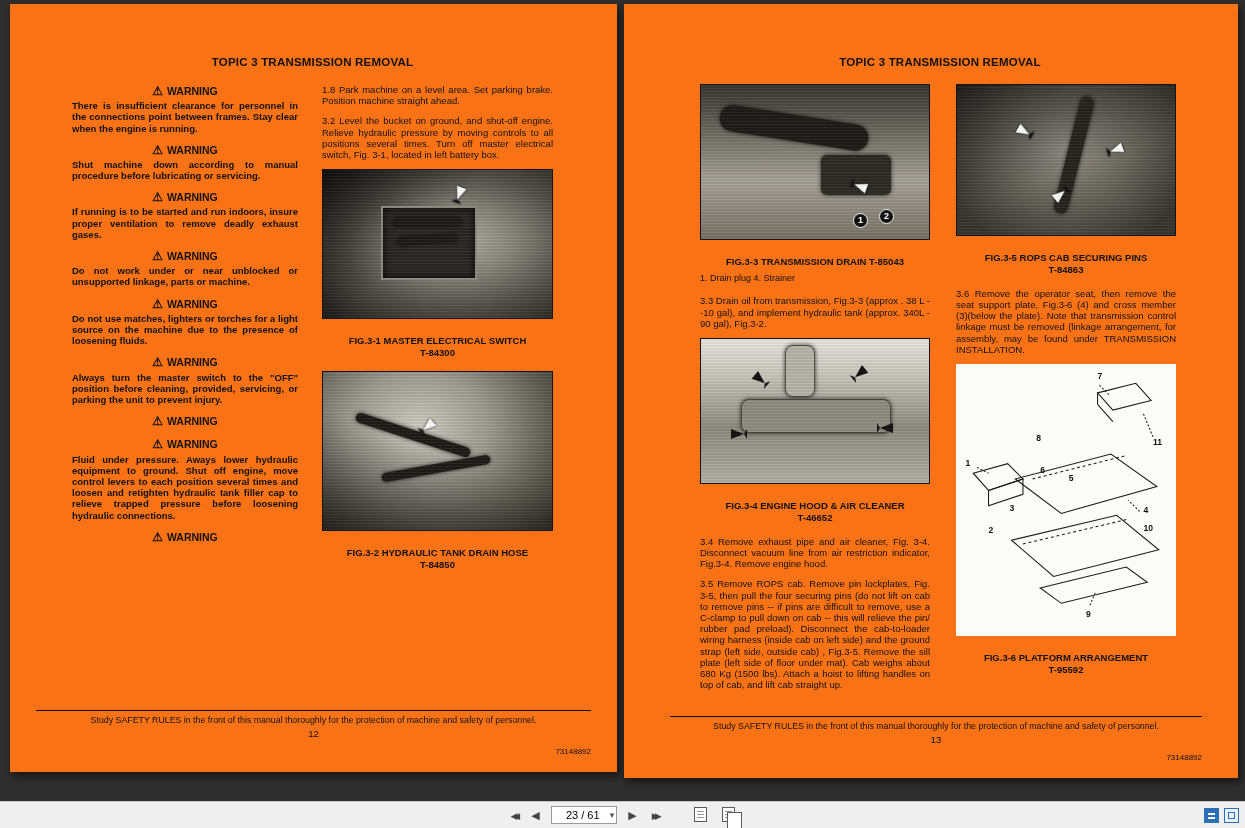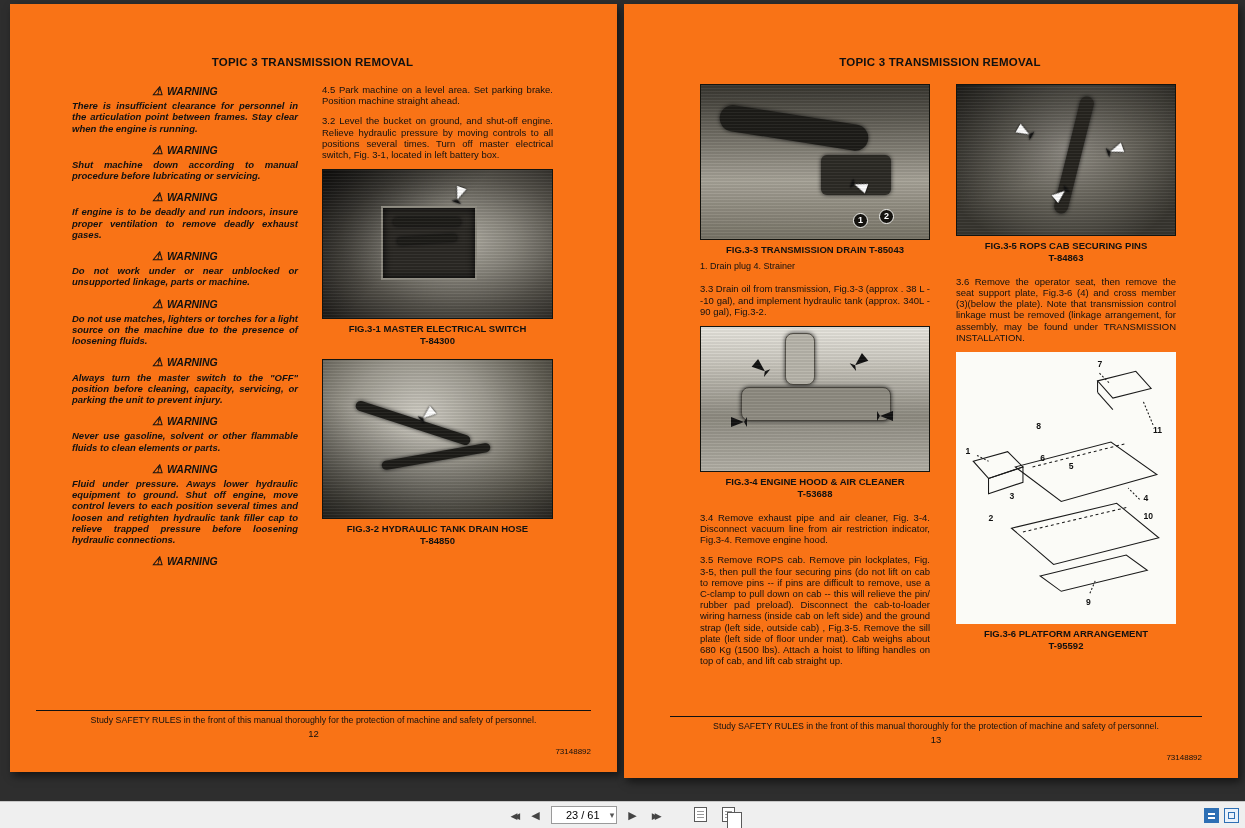--- a/index.html
+++ b/index.html
@@ -18,21 +18,21 @@
   }
   .page-left  { left:10px;  top:4px; width:607px; height:768px; padding:52px 64px 0 62px; }
   .page-right { left:624px; top:4px; width:614px; height:774px; padding:52px 58px 0 76px; }
 
   .doc-title { text-align:center; font-weight:bold; font-size:11.5px; letter-spacing:.2px; margin-bottom:16px; }
 
   .cols { display:flex; }
   .page-left  .cols { gap:24px; }
   .page-right .cols { gap:26px; }
   .col { font-size:9.5px; line-height:1.18; text-align:justify; }
-  .page-left  .col-a { width:226px; flex:none;font-style:italic; }
+  .page-left  .col-a { width:226px; flex:none; }
   .page-left  .col-b { width:231px; flex:none; }
   .page-right .col-a { width:230px; flex:none; }
   .page-right .col-b { width:220px; flex:none; }
 
   .warn-block { margin-bottom:9px; }
   .warn-head { text-align:center; font-weight:bold; font-size:10.5px; margin-bottom:2px; }
   .warn-head .tri { font-size:12px; margin-right:4px; }
   .warn-body { font-weight:bold; }
 
   .step { margin-bottom:9px; }
@@ -75,21 +75,21 @@
     border-left:13px solid #fff; filter:drop-shadow(0 0 1px #000); }
   .arr.dark { border-left-color:#111; filter:none; }
 
   .badge {
     position:absolute; width:15px; height:15px; border-radius:50%;
     background:#15130f; border:1.5px solid #f2f2ee; color:#fff;
     font-size:9px; font-weight:bold; display:flex; align-items:center; justify-content:center;
     z-index:2;
   }
 
-  .fig-cap { text-align:center; font-weight:bold; font-size:9.5px; margin-top:4px; line-height:1.25; }
+  .fig-cap { text-align:center; font-weight:bold; font-size:9.5px; margin-top:16px; line-height:1.25; }
   .fig-legend { font-size:9px; margin:5px 0 8px 0; text-align:left; }
 
   .diagram {
     width:100%; height:272px; background:#fbfbf7;
   }
   .diagram svg { width:100%; height:100%; }
   .diagram text { font-size:9px; font-weight:bold; fill:#111; font-family:"Liberation Sans",sans-serif; }
 
   .page-footer { position:absolute; left:26px; right:26px; bottom:16px; }
   .page-right .page-footer { left:46px; right:36px; }
@@ -134,57 +134,56 @@
 </head>
 <body>
 
 <div class="page page-left">
   <div class="doc-title">TOPIC 3 TRANSMISSION REMOVAL</div>
   <div class="cols">
     <div class="col col-a">
 
       <div class="warn-block">
         <div class="warn-head"><span class="tri">⚠</span><span>WARNING</span></div>
-        <div class="warn-body">There is insufficient clearance for personnel in the articulation point between frames. Stay clear when the engine is running.</div>
+        <div class="warn-body">There is insufficient clearance for personnel in the connections point between frames. Stay clear when the engine is running.</div>
       </div>
       <div class="warn-block">
         <div class="warn-head"><span class="tri">⚠</span><span>WARNING</span></div>
         <div class="warn-body">Shut machine down according to manual procedure before lubricating or servicing.</div>
       </div>
       <div class="warn-block">
         <div class="warn-head"><span class="tri">⚠</span><span>WARNING</span></div>
-        <div class="warn-body">If engine is to be deadly and run indoors, insure proper ventilation to remove deadly exhaust gases.</div>
+        <div class="warn-body">If running is to be started and run indoors, insure proper ventilation to remove deadly exhaust gases.</div>
       </div>
       <div class="warn-block">
         <div class="warn-head"><span class="tri">⚠</span><span>WARNING</span></div>
         <div class="warn-body">Do not work under or near unblocked or unsupported linkage, parts or machine.</div>
       </div>
       <div class="warn-block">
         <div class="warn-head"><span class="tri">⚠</span><span>WARNING</span></div>
         <div class="warn-body">Do not use matches, lighters or torches for a light source on the machine due to the presence of loosening fluids.</div>
       </div>
       <div class="warn-block">
         <div class="warn-head"><span class="tri">⚠</span><span>WARNING</span></div>
-        <div class="warn-body">Always turn the master switch to the "OFF" position before cleaning, capacity, servicing, or parking the unit to prevent injury.</div>
-      </div>
-      <div class="warn-block">
-        <div class="warn-head"><span class="tri">⚠</span><span>WARNING</span></div>
-        <div class="warn-body">Never use gasoline, solvent or other flammable fluids to clean elements or parts.</div>
+        <div class="warn-body">Always turn the master switch to the "OFF" position before cleaning, provided, servicing, or parking the unit to prevent injury.</div>
+      </div>
+      <div class="warn-block">
+        <div class="warn-head"><span class="tri">⚠</span><span>WARNING</span></div>
       </div>
       <div class="warn-block">
         <div class="warn-head"><span class="tri">⚠</span><span>WARNING</span></div>
         <div class="warn-body">Fluid under pressure. Aways lower hydraulic equipment to ground. Shut off engine, move control levers to each position several times and loosen and retighten hydraulic tank filler cap to relieve trapped pressure before loosening hydraulic connections.</div>
       </div>
       <div class="warn-block">
         <div class="warn-head"><span class="tri">⚠</span><span>WARNING</span></div>
       </div>
 
     </div>
     <div class="col col-b">
-      <div class="step">4.5 Park machine on a level area. Set parking brake. Position machine straight ahead.</div>
+      <div class="step">1.8 Park machine on a level area. Set parking brake. Position machine straight ahead.</div>
       <div class="step">3.2 Level the bucket on ground, and shut-off engine. Relieve hydraulic pressure by moving controls to all positions several times. Turn off master electrical switch, Fig. 3-1, located in left battery box.</div>
 
       <div class="figure">
         <div class="photo p1">
           <div class="panel" style="left:58px; top:36px; width:96px; height:74px;"></div>
           <div class="hose" style="left:70px; top:48px; width:68px; height:8px;"></div>
           <div class="hose" style="left:74px; top:66px; width:60px; height:7px; transform:rotate(-4deg);"></div>
           <div class="arr" style="left:128px; top:20px; transform:rotate(110deg);"></div>
         </div>
         <div class="fig-cap">
@@ -238,21 +237,21 @@
         <div class="photo p4">
           <div class="hose" style="left:84px; top:6px; width:30px; height:52px; background:#b8b5ab; border:1px solid #55524a;"></div>
           <div class="hose" style="left:40px; top:60px; width:150px; height:34px; background:#8f8c82; border:1px solid #4a4740;"></div>
           <div class="arr dark" style="left:52px; top:36px; transform:rotate(40deg);"></div>
           <div class="arr dark" style="left:150px; top:30px; transform:rotate(140deg);"></div>
           <div class="arr dark" style="left:176px; top:84px; transform:rotate(180deg);"></div>
           <div class="arr dark" style="left:30px; top:90px; transform:rotate(0deg);"></div>
         </div>
         <div class="fig-cap">
           <div>FIG.3-4 ENGINE HOOD &amp; AIR CLEANER</div>
-          <div>T-53688</div>
+          <div>T-46652</div>
         </div>
       </div>
 
       <div class="step">3.4 Remove exhaust pipe and air cleaner, Fig. 3-4. Disconnect vacuum line from air restriction indicator, Fig.3-4. Remove engine hood.</div>
       <div class="step">3.5 Remove ROPS cab. Remove pin lockplates, Fig. 3-5, then pull the four securing pins (do not lift on cab to remove pins -- if pins are difficult to remove, use a C-clamp to pull down on cab -- this will relieve the pin/ rubber pad preload). Disconnect the cab-to-loader wiring harness (inside cab on left side) and the ground strap (left side, outside cab) , Fig.3-5. Remove the sill plate (left side of floor under mat). Cab weighs about 680 Kg (1500 lbs). Attach a hoist to lifting handles on top of cab, and lift cab straight up.</div>
     </div>
 
     <div class="col col-b">
 
       <div class="figure">

